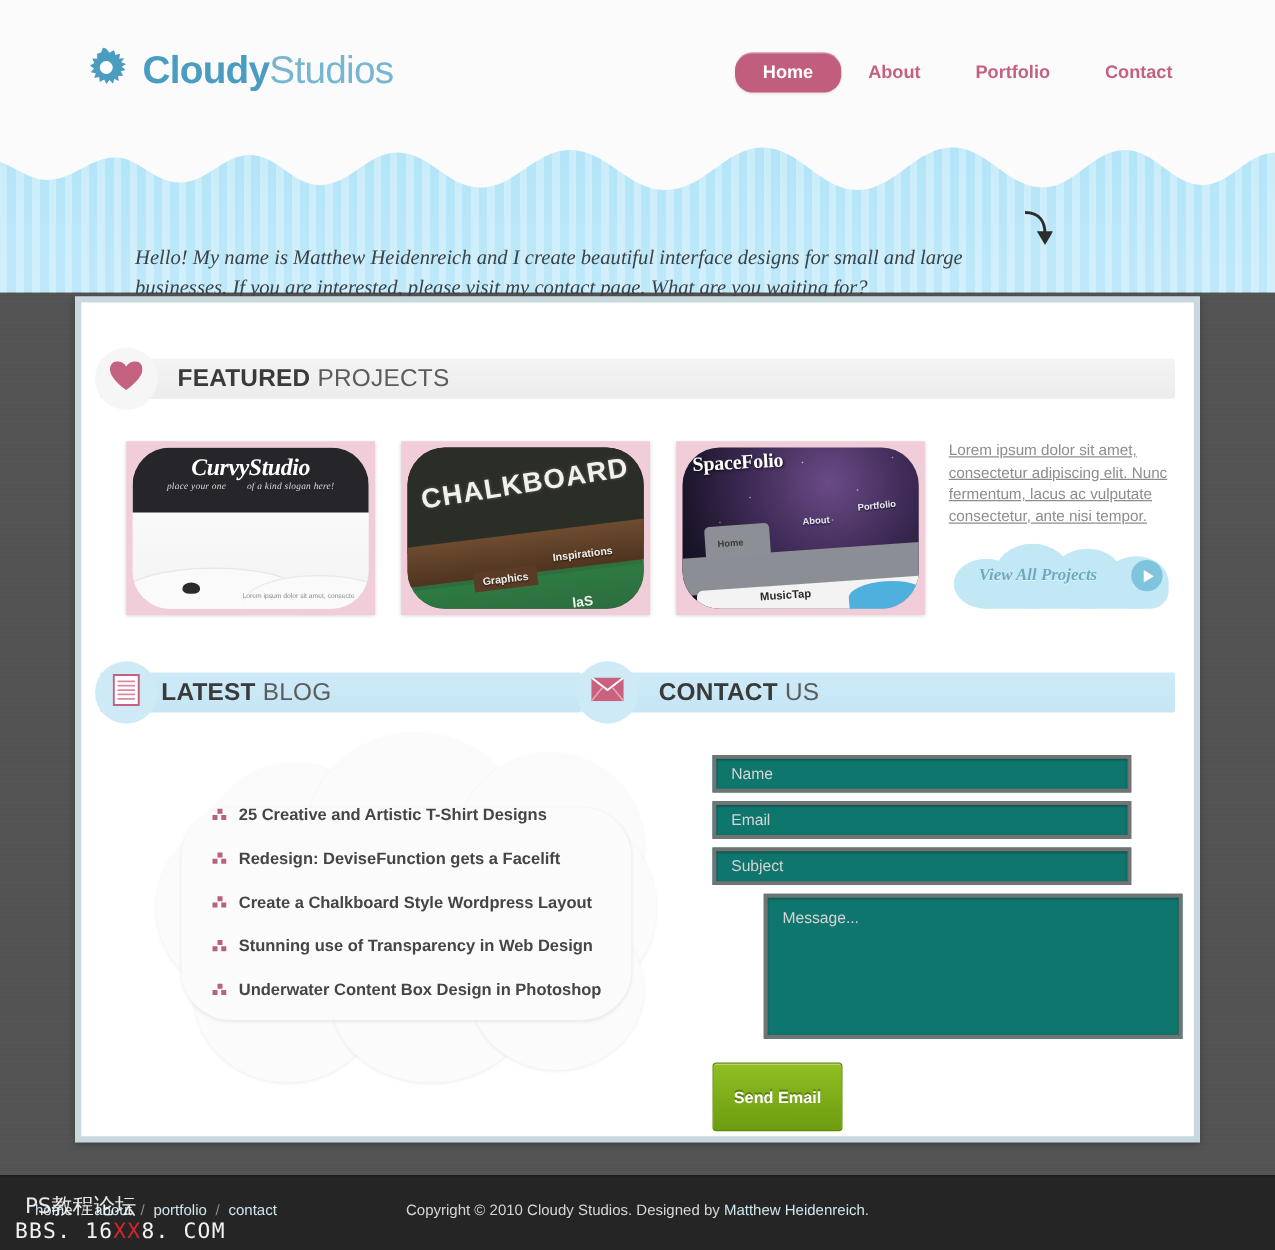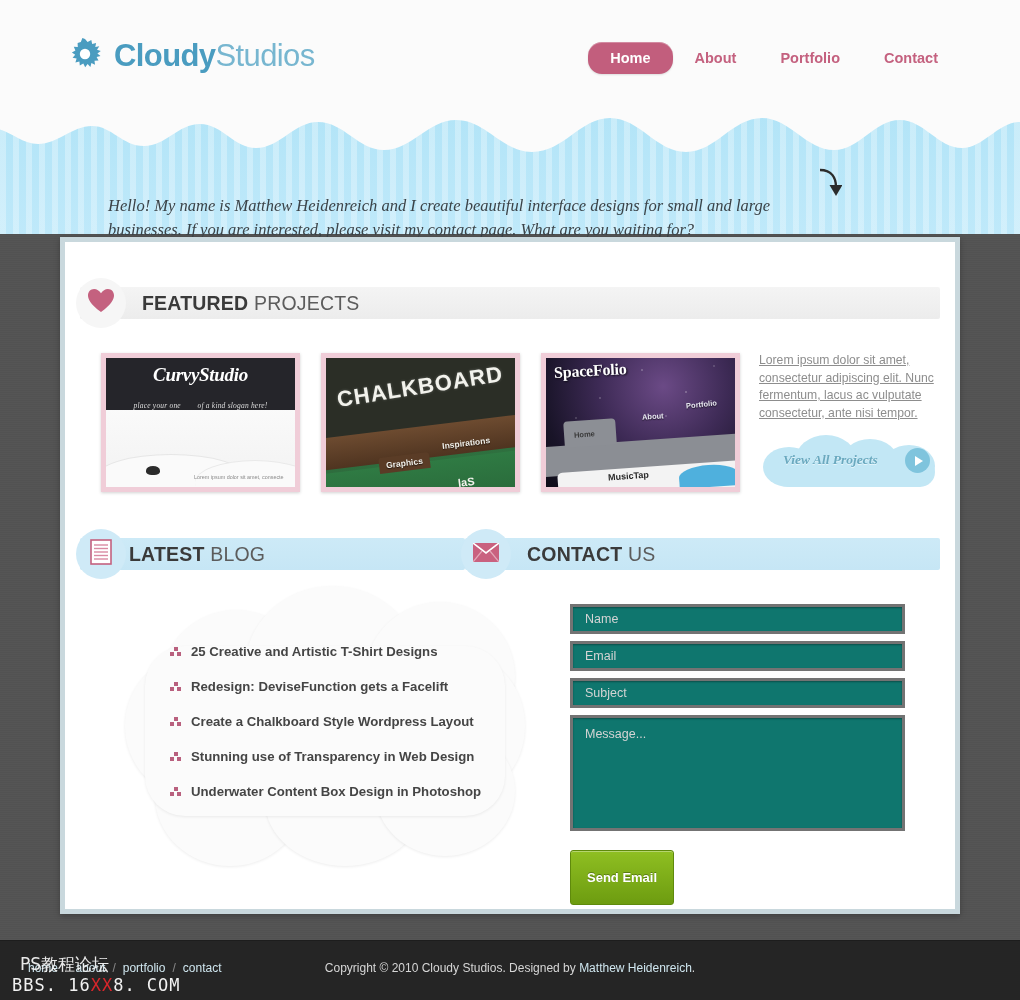--- a/index.html
+++ b/index.html
@@ -107,32 +107,32 @@
   #featured-sec { left:15px; top:45px; width:860px; }
   #featured-sec .sec-title { margin-left:62px; }
 
   
   .thumbs { position:absolute; left:36px; top:111px; width:820px; }
   .thumb {
     position:absolute; width:199px; height:139px;
     background:#f0cdd8; padding:5px;
     box-shadow:0 1px 3px rgba(0,0,0,.18);
   }
-  .thumb-inner { width:189px; height:129px; overflow:hidden; position:relative; }
+  .thumb-inner { width:189px; height:129px; overflow:hidden; position:relative;border-radius:30px; }
 
   
   .t1 { background:linear-gradient(#ffffff,#f2f2f2); }
   .t1 .bar { position:absolute; left:0; top:0; width:100%; height:52px; background:#25252a; }
   .t1 .brand {
     position:absolute; left:0; top:6px; width:100%; text-align:center;
     font-family:"Liberation Serif", serif; font-style:italic; font-weight:bold;
     font-size:19px; color:#ffffff; letter-spacing:-.3px;
   }
   .t1 .slogan {
-    position:absolute; left:0; top:43px; width:100%; text-align:center;
+    position:absolute; left:0; top:26px; width:100%; text-align:center;
     font-family:"Liberation Serif", serif; font-style:italic;
     font-size:7.5px; color:#dcdcdc; letter-spacing:.2px;
   }
   .t1 .cloudline {
     position:absolute; left:-10px; bottom:-14px; width:150px; height:46px;
     border-radius:50%; background:#fafafa; box-shadow:0 -1px 0 #e6e6e6;
   }
   .t1 .cloudline2 {
     position:absolute; right:-20px; bottom:-18px; width:120px; height:44px;
     border-radius:50%; background:#fafafa; box-shadow:0 -1px 0 #e9e9e9;
@@ -263,21 +263,21 @@
   .form { position:absolute; left:505px; top:362px; width:335px; }
   .field {
     display:block; width:335px; height:30px; margin-bottom:7px;
     background:#0f766e; border:3px solid #737373; color:#dddddd;
     font-family:"Liberation Sans", sans-serif; font-size:12.5px;
     padding:0 12px; outline:none;
     box-shadow:inset 0 1px 2px rgba(0,0,0,.35), 0 1px 0 rgba(255,255,255,.7);
   }
   .field::placeholder { color:#d4d4d4; opacity:1; }
   textarea.field {
-    height:116px; padding:8px 12px; resize:none; line-height:16px;
+    height:116px; padding:8px 12px; resize:none; line-height:16px;margin-left:41px;
   }
   .send-btn {
     margin-top:12px; display:inline-block;
     background:linear-gradient(#8fbf22,#6d9c10);
     border:1px solid #5f8a0c; border-radius:3px;
     color:#ffffff; font-weight:bold; font-size:13px;
     padding:19px 16px; cursor:pointer;
     text-shadow:0 -1px 0 rgba(0,0,0,.3);
     box-shadow:inset 0 1px 0 rgba(255,255,255,.35);
   }

